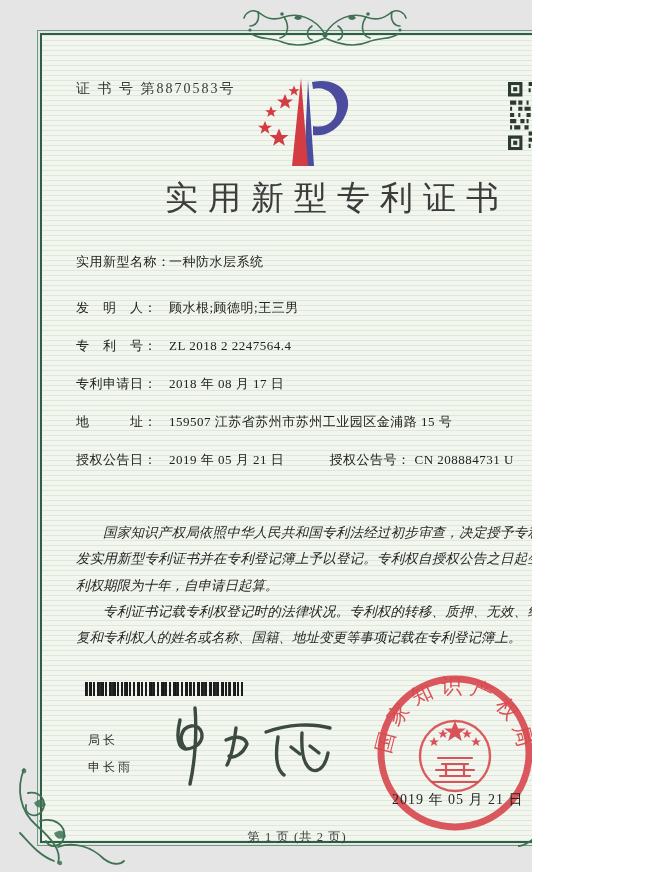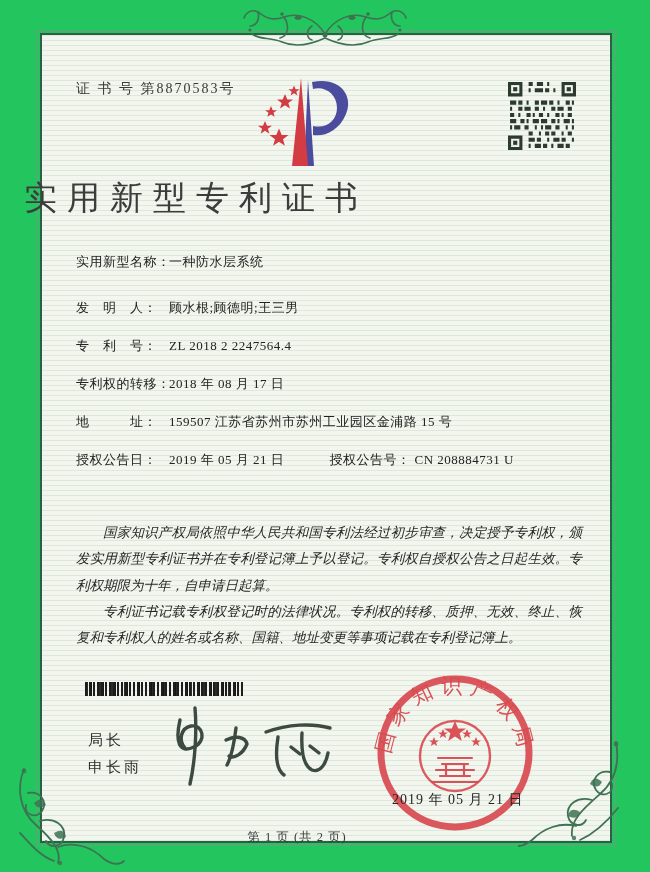--- a/index.html
+++ b/index.html
@@ -1,39 +1,39 @@
 <!DOCTYPE html>
 <html><head>
 <meta charset="utf-8">
 <style>
   html,body{margin:0;padding:0;background:#ffffff;}
   #page{
-    position:relative;width:650px;height:872px;overflow:hidden;
-    background:#22c55e;
+    position:relative;width:532px;height:872px;overflow:hidden;
+    background:#e5e5e5;
     font-family:"Liberation Serif","DejaVu Serif",serif;
     color:#2b2b2b;
   }
   
   .frame{
     position:absolute;left:37px;top:30px;width:578px;height:816px;
     border:1px solid #6f9b82;box-sizing:border-box;
   }
   .frame-inner{
     position:absolute;left:2px;top:2px;right:2px;bottom:2px;
     border:2px solid #2d5f45;
     background-color:#f2f6ee;
     background-image:repeating-linear-gradient(180deg,rgba(110,160,120,0.16) 0 1px,rgba(255,255,255,0) 1px 5px);
   }
   .cert-number{
     position:absolute;left:76px;top:80px;font-size:14px;letter-spacing:2px;color:#3a3a3a;
   }
   .logo{position:absolute;left:256px;top:74px;width:102px;height:96px;}
   .qr{position:absolute;left:508px;top:82px;width:68px;height:68px;}
   .title{
-    position:absolute;left:0;top:176px;width:650px;
+    position:absolute;left:0;top:176px;width:650px;text-align:center;
     font-size:33px;letter-spacing:10px;padding-left:24px;box-sizing:border-box;
     color:#3c3c3c;font-weight:500;
   }
   .fields{position:absolute;left:76px;top:252px;width:505px;font-size:13px;color:#222;}
   .field-row{height:38px;line-height:20px;white-space:nowrap;}
   .field-row.first{height:46px;}
   .field-label{display:inline-block;width:93px;letter-spacing:.5px;vertical-align:top;}
   .field-value{letter-spacing:.5px;}
   .gazette-pair{display:inline-block;margin-left:42px;}
   .body-text{
@@ -42,21 +42,21 @@
     text-align:justify;
   }
   .body-text p{margin:0;text-indent:2em;}
   .barcode{
     position:absolute;left:85px;top:682px;width:158px;height:14px;
     background-image:
       repeating-linear-gradient(90deg,#1d1d1d 0 2px,rgba(0,0,0,0) 2px 4px),
       repeating-linear-gradient(90deg,#161616 0 1px,rgba(0,0,0,0) 1px 6px),
       repeating-linear-gradient(90deg,#2a2a2a 0 3px,rgba(0,0,0,0) 3px 13px);
   }
-  .sig-block{position:absolute;left:88px;top:727px;font-size:15px;color:#2e2e2e;letter-spacing:3px;}
+  .sig-block{position:absolute;left:88px;top:727px;font-size:12px;color:#2e2e2e;letter-spacing:3px;}
   .sig-block div{line-height:27px;}
   .autograph{position:absolute;left:150px;top:700px;width:200px;height:95px;}
   .seal{position:absolute;left:372px;top:670px;width:166px;height:166px;}
   .seal-date{
     position:absolute;left:392px;top:791px;width:160px;
     font-size:14px;color:#262626;letter-spacing:1px;white-space:nowrap;
   }
   .footer{
     position:absolute;left:0;top:829px;width:650px;text-align:center;
     font-size:12.5px;color:#3a3a3a;transform:translateX(-28px);letter-spacing:1px;
@@ -146,21 +146,21 @@
     <div class="field-row first">
       <span class="field-label">实用新型名称：</span><span class="field-value">一种防水层系统</span>
     </div>
     <div class="field-row">
       <span class="field-label">发　明　人：</span><span class="field-value">顾水根;顾德明;王三男</span>
     </div>
     <div class="field-row">
       <span class="field-label">专　利　号：</span><span class="field-value">ZL 2018 2 2247564.4</span>
     </div>
     <div class="field-row">
-      <span class="field-label">专利权的转移：</span><span class="field-value">2018 年 08 月 17 日</span>
+      <span class="field-label">专利申请日：</span><span class="field-value">2018 年 08 月 17 日</span>
     </div>
     <div class="field-row">
       <span class="field-label">地　　　址：</span><span class="field-value">159507 江苏省苏州市苏州工业园区金浦路 15 号</span>
     </div>
     <div class="field-row">
       <span class="field-label">授权公告日：</span><span class="field-value">2019 年 05 月 21 日</span>
       <span class="gazette-pair">
         <span class="field-label" style="width:auto;margin-right:4px;">授权公告号：</span><span class="field-value">CN 208884731 U</span>
       </span>
     </div>

